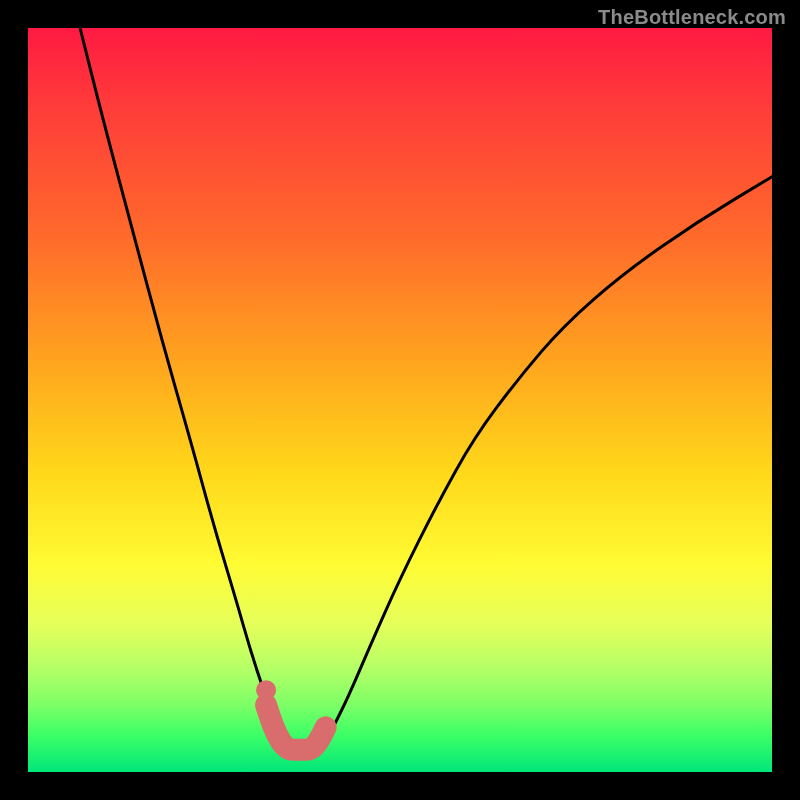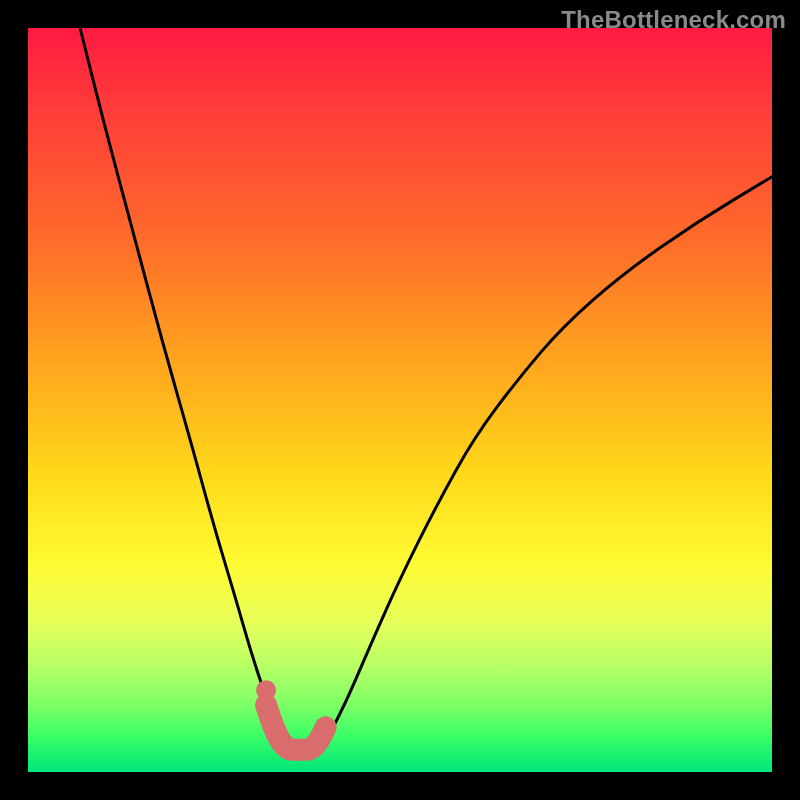--- a/index.html
+++ b/index.html
@@ -39,21 +39,21 @@
       #7dff66 91%,
       #3dff66 95%,
       #00e67a 100%
     );
   }
   .watermark {
     position: absolute;
     top: 6px;
     right: 14px;
     color: #8a8a8a;
-    font-size: 24px;
+    font-size: 20px;
     font-weight: 600;
     letter-spacing: 0.2px;
     user-select: none;
   }
   svg.curve {
     position: absolute;
     left: 0;
     top: 0;
     width: 744px;
     height: 744px;

